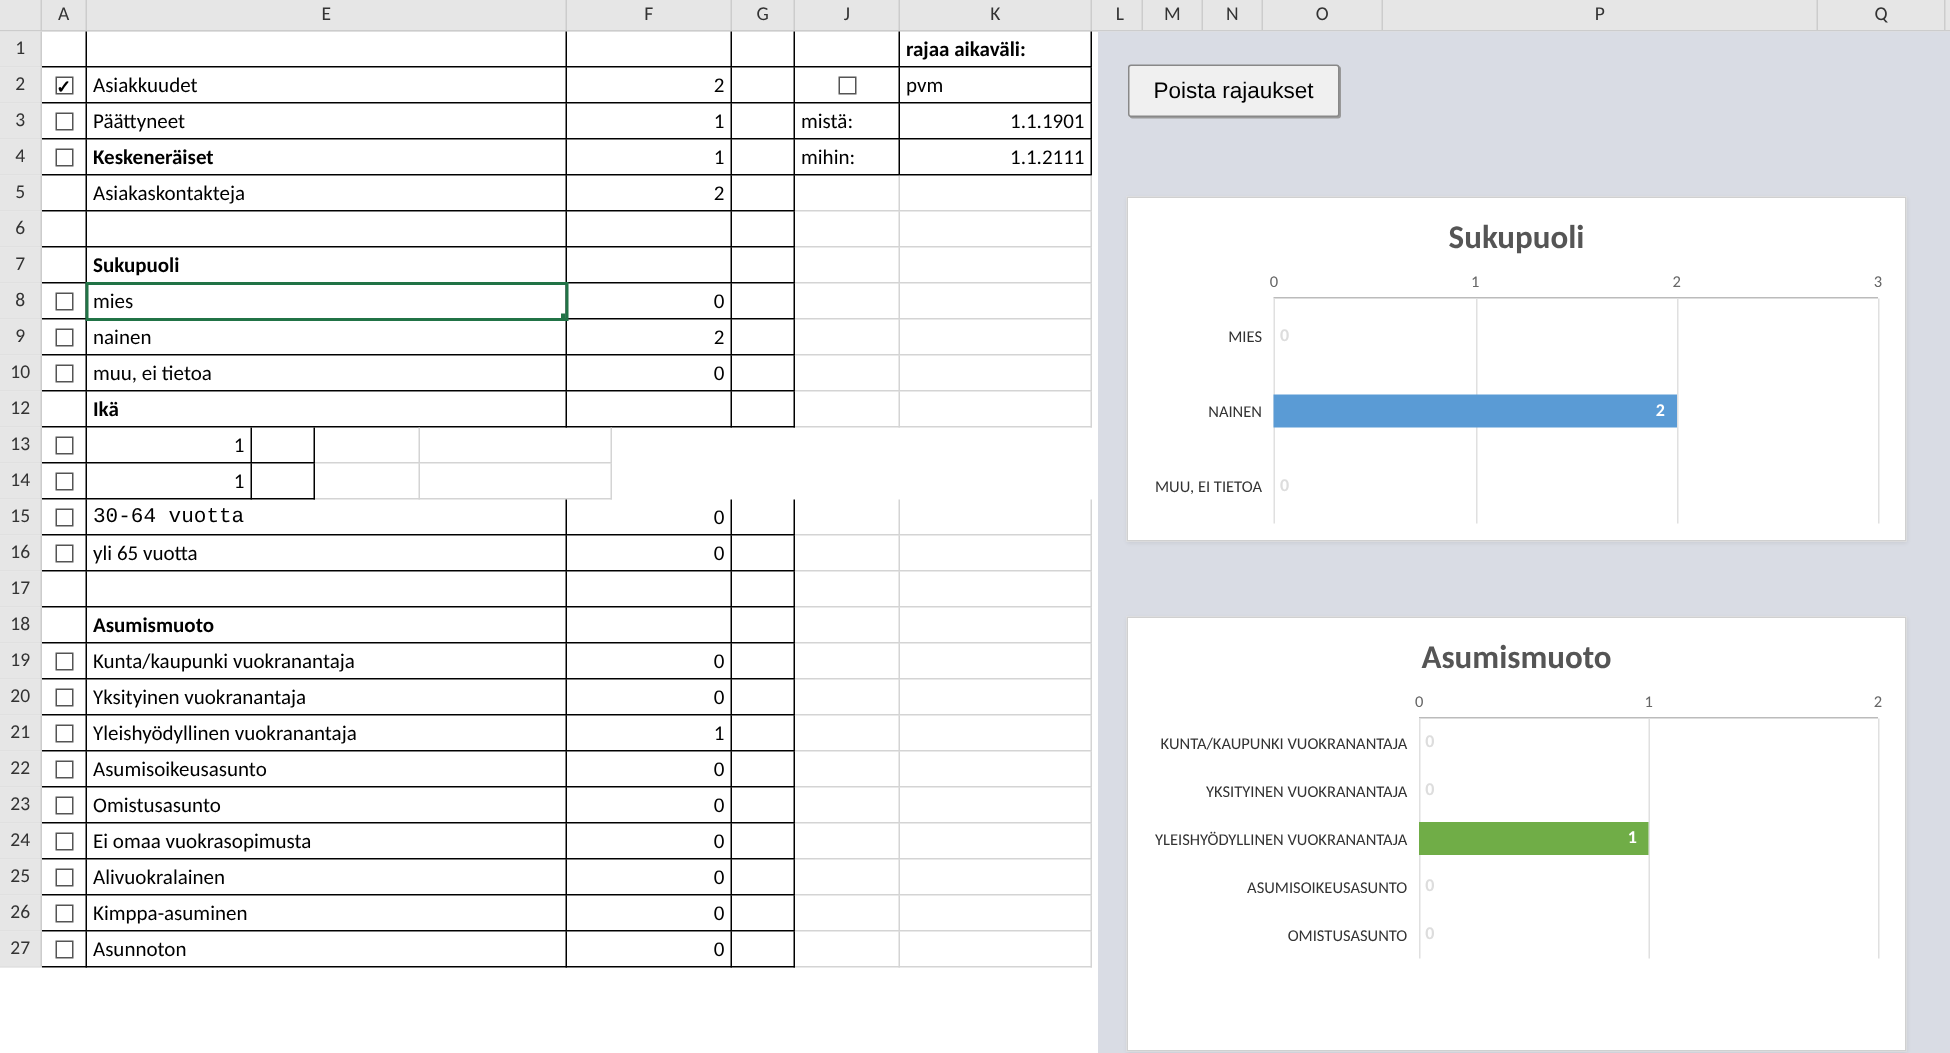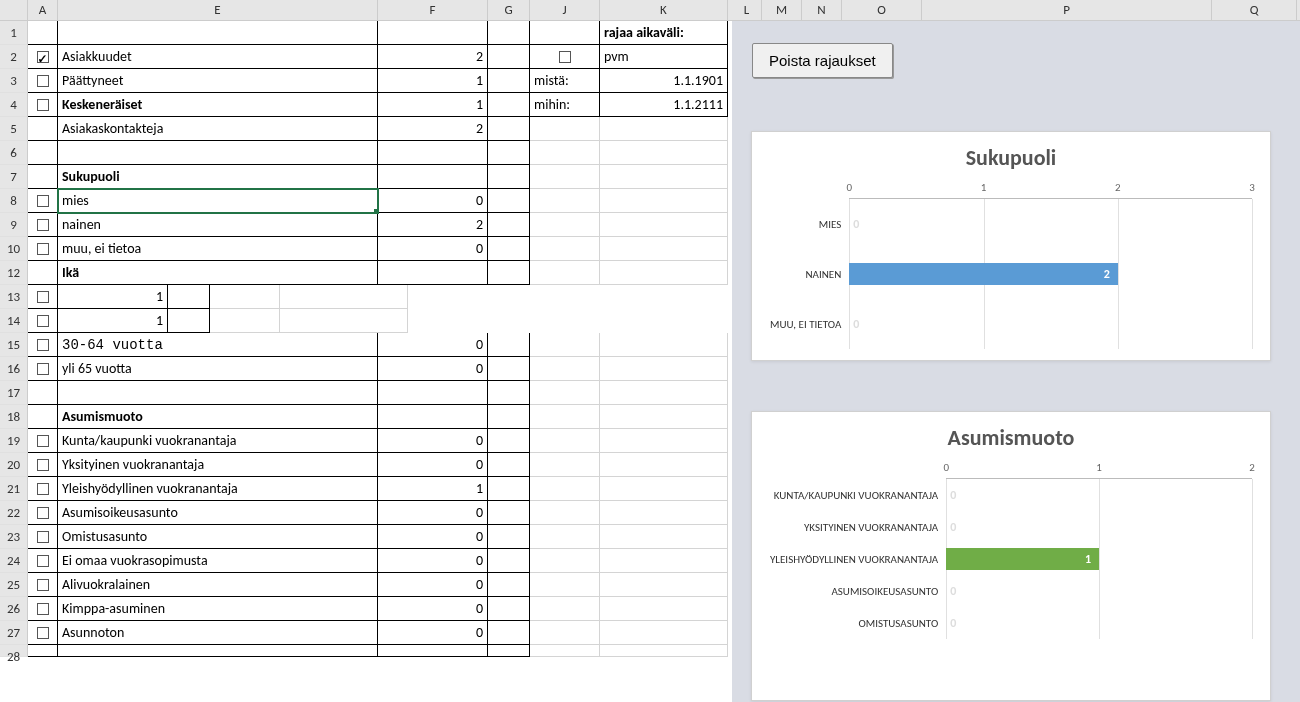--- a/index.html
+++ b/index.html
@@ -455,29 +455,20 @@
         <div class="cell num" style="width: 110px;">0</div>
         <div class="cell" style="width: 42px;"></div>
         <div class="cell lightborder" style="width: 70px;"></div>
         <div class="cell lightborder" style="width: 128px;"></div>
       </div>
       <div class="row">
         <div class="rh">27</div>
         <div class="cell center" style="width: 30px;"><span class="checkbox"></span></div>
         <div class="cell" style="width: 320px;">Asunnoton</div>
         <div class="cell num" style="width: 110px;">0</div>
-        <div class="cell" style="width: 42px;"></div>
-        <div class="cell lightborder" style="width: 70px;"></div>
-        <div class="cell lightborder" style="width: 128px;"></div>
-      </div>
-      <div class="row" style="height: 12px;">
-        <div class="rh">28</div>
-        <div class="cell center" style="width: 30px;"></div>
-        <div class="cell" style="width: 320px;"></div>
-        <div class="cell num" style="width: 110px;"></div>
         <div class="cell" style="width: 42px;"></div>
         <div class="cell lightborder" style="width: 70px;"></div>
         <div class="cell lightborder" style="width: 128px;"></div>
       </div>
     </div>
 </div>
 
 <div class="right-area">
   <div class="right-col-headers" id="right-col-headers">
       <div class="ch" style="width: 30px;">L</div>

